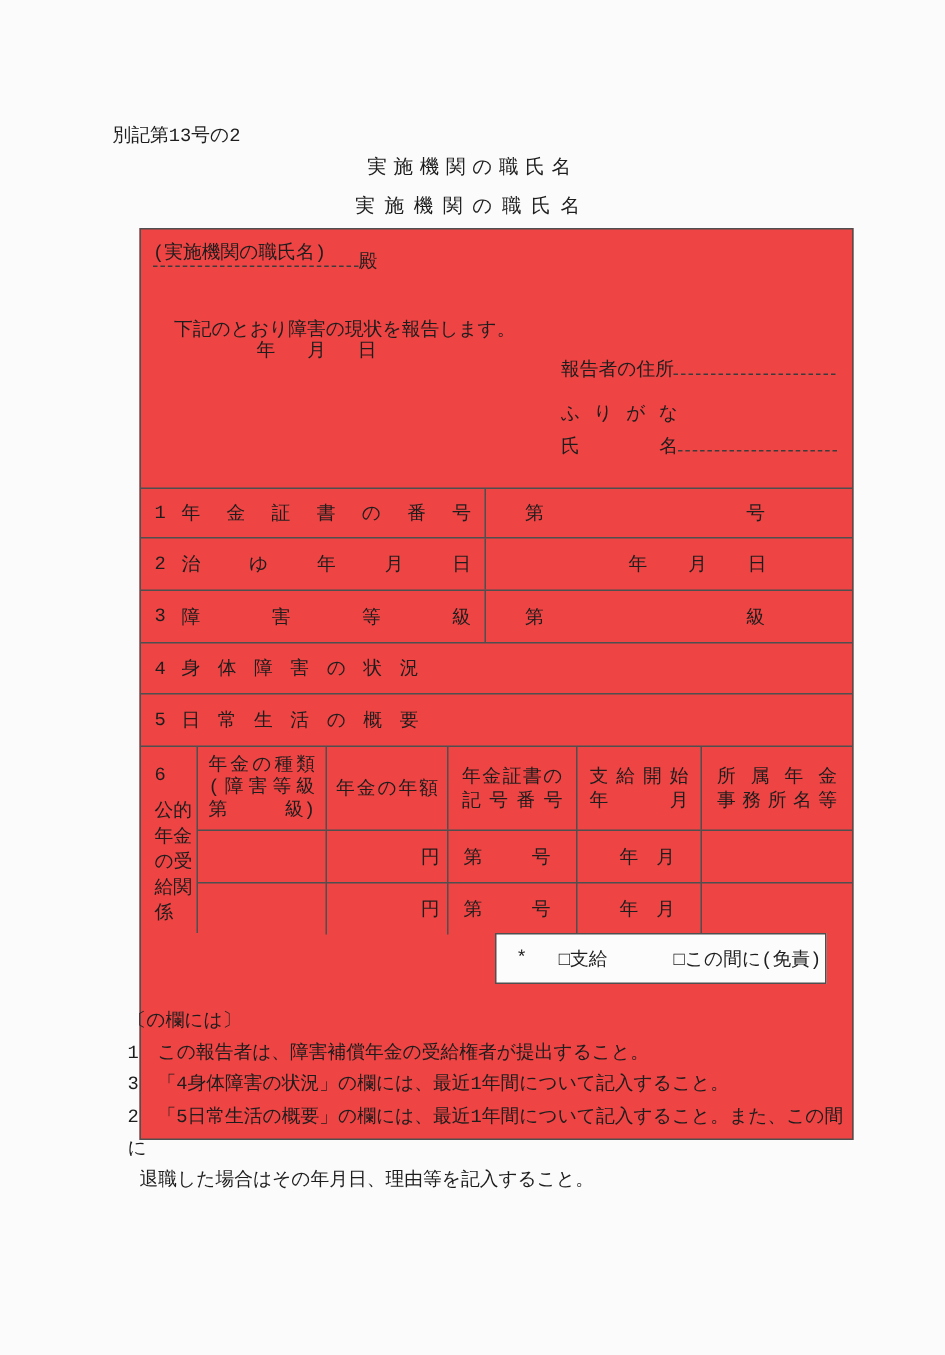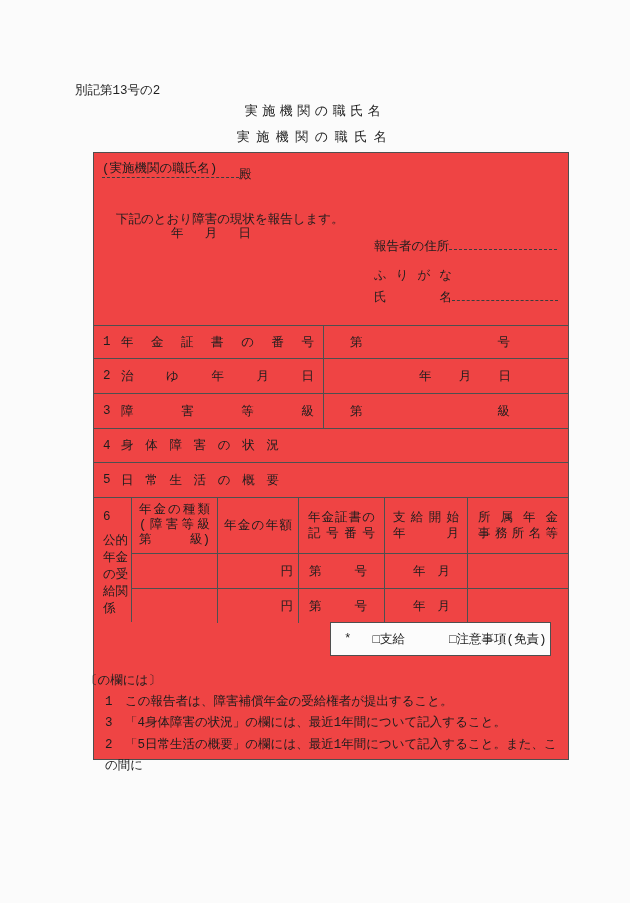--- a/index.html
+++ b/index.html
@@ -64,21 +64,21 @@
   .status-box {
     left:330px; top:622px; width:221px; height:34px;
     border:1px solid #4f4f4f; background:#fcfcfc;
     display:flex; align-items:center;
   }
   .status-box .mark { margin-left:13px; }
   .status-box .cb1 { margin-left:21px; }
   .status-box .cb2 { margin-left:44px; }
 
   .notes { left:85px; top:671px; width:480px; line-height:21.2px; }
-  .notes .item { margin-left:20px; }
+  .notes .item { }
   .notes .cont { margin-left:8px; }
 </style>
 </head>
 <body>
 
 <div class="page">
 
   <div class="abs form-number">別記第13号の2</div>
   <div class="abs title title1">実施機関の職氏名</div>
   <div class="abs title title2">実施機関の職氏名</div>
@@ -307,24 +307,25 @@
       </div>
     </div>
   </div>
 
   <div class="abs status-box">
     <span class="mark">*</span>
     <span class="cb1">
       <span>□</span><span>支給</span>
     </span>
     <span class="cb2">
-      <span>□</span><span>注意事項(免責)</span>
+      <span>□</span><span>この間に(免責)</span>
     </span>
   </div>
 
   <div class="abs notes">
     <div>〔の欄には〕</div>
     <div class="item">1　この報告者は、障害補償年金の受給権者が提出すること。</div>
     <div class="item">3　「4身体障害の状況」の欄には、最近1年間について記入すること。</div>
     <div class="item">2　「5日常生活の概要」の欄には、最近1年間について記入すること。また、この間に</div>
+    <div class="cont">退職した場合はその年月日、理由等を記入すること。</div>
   </div>
 
 </div>
 
 </body></html>

